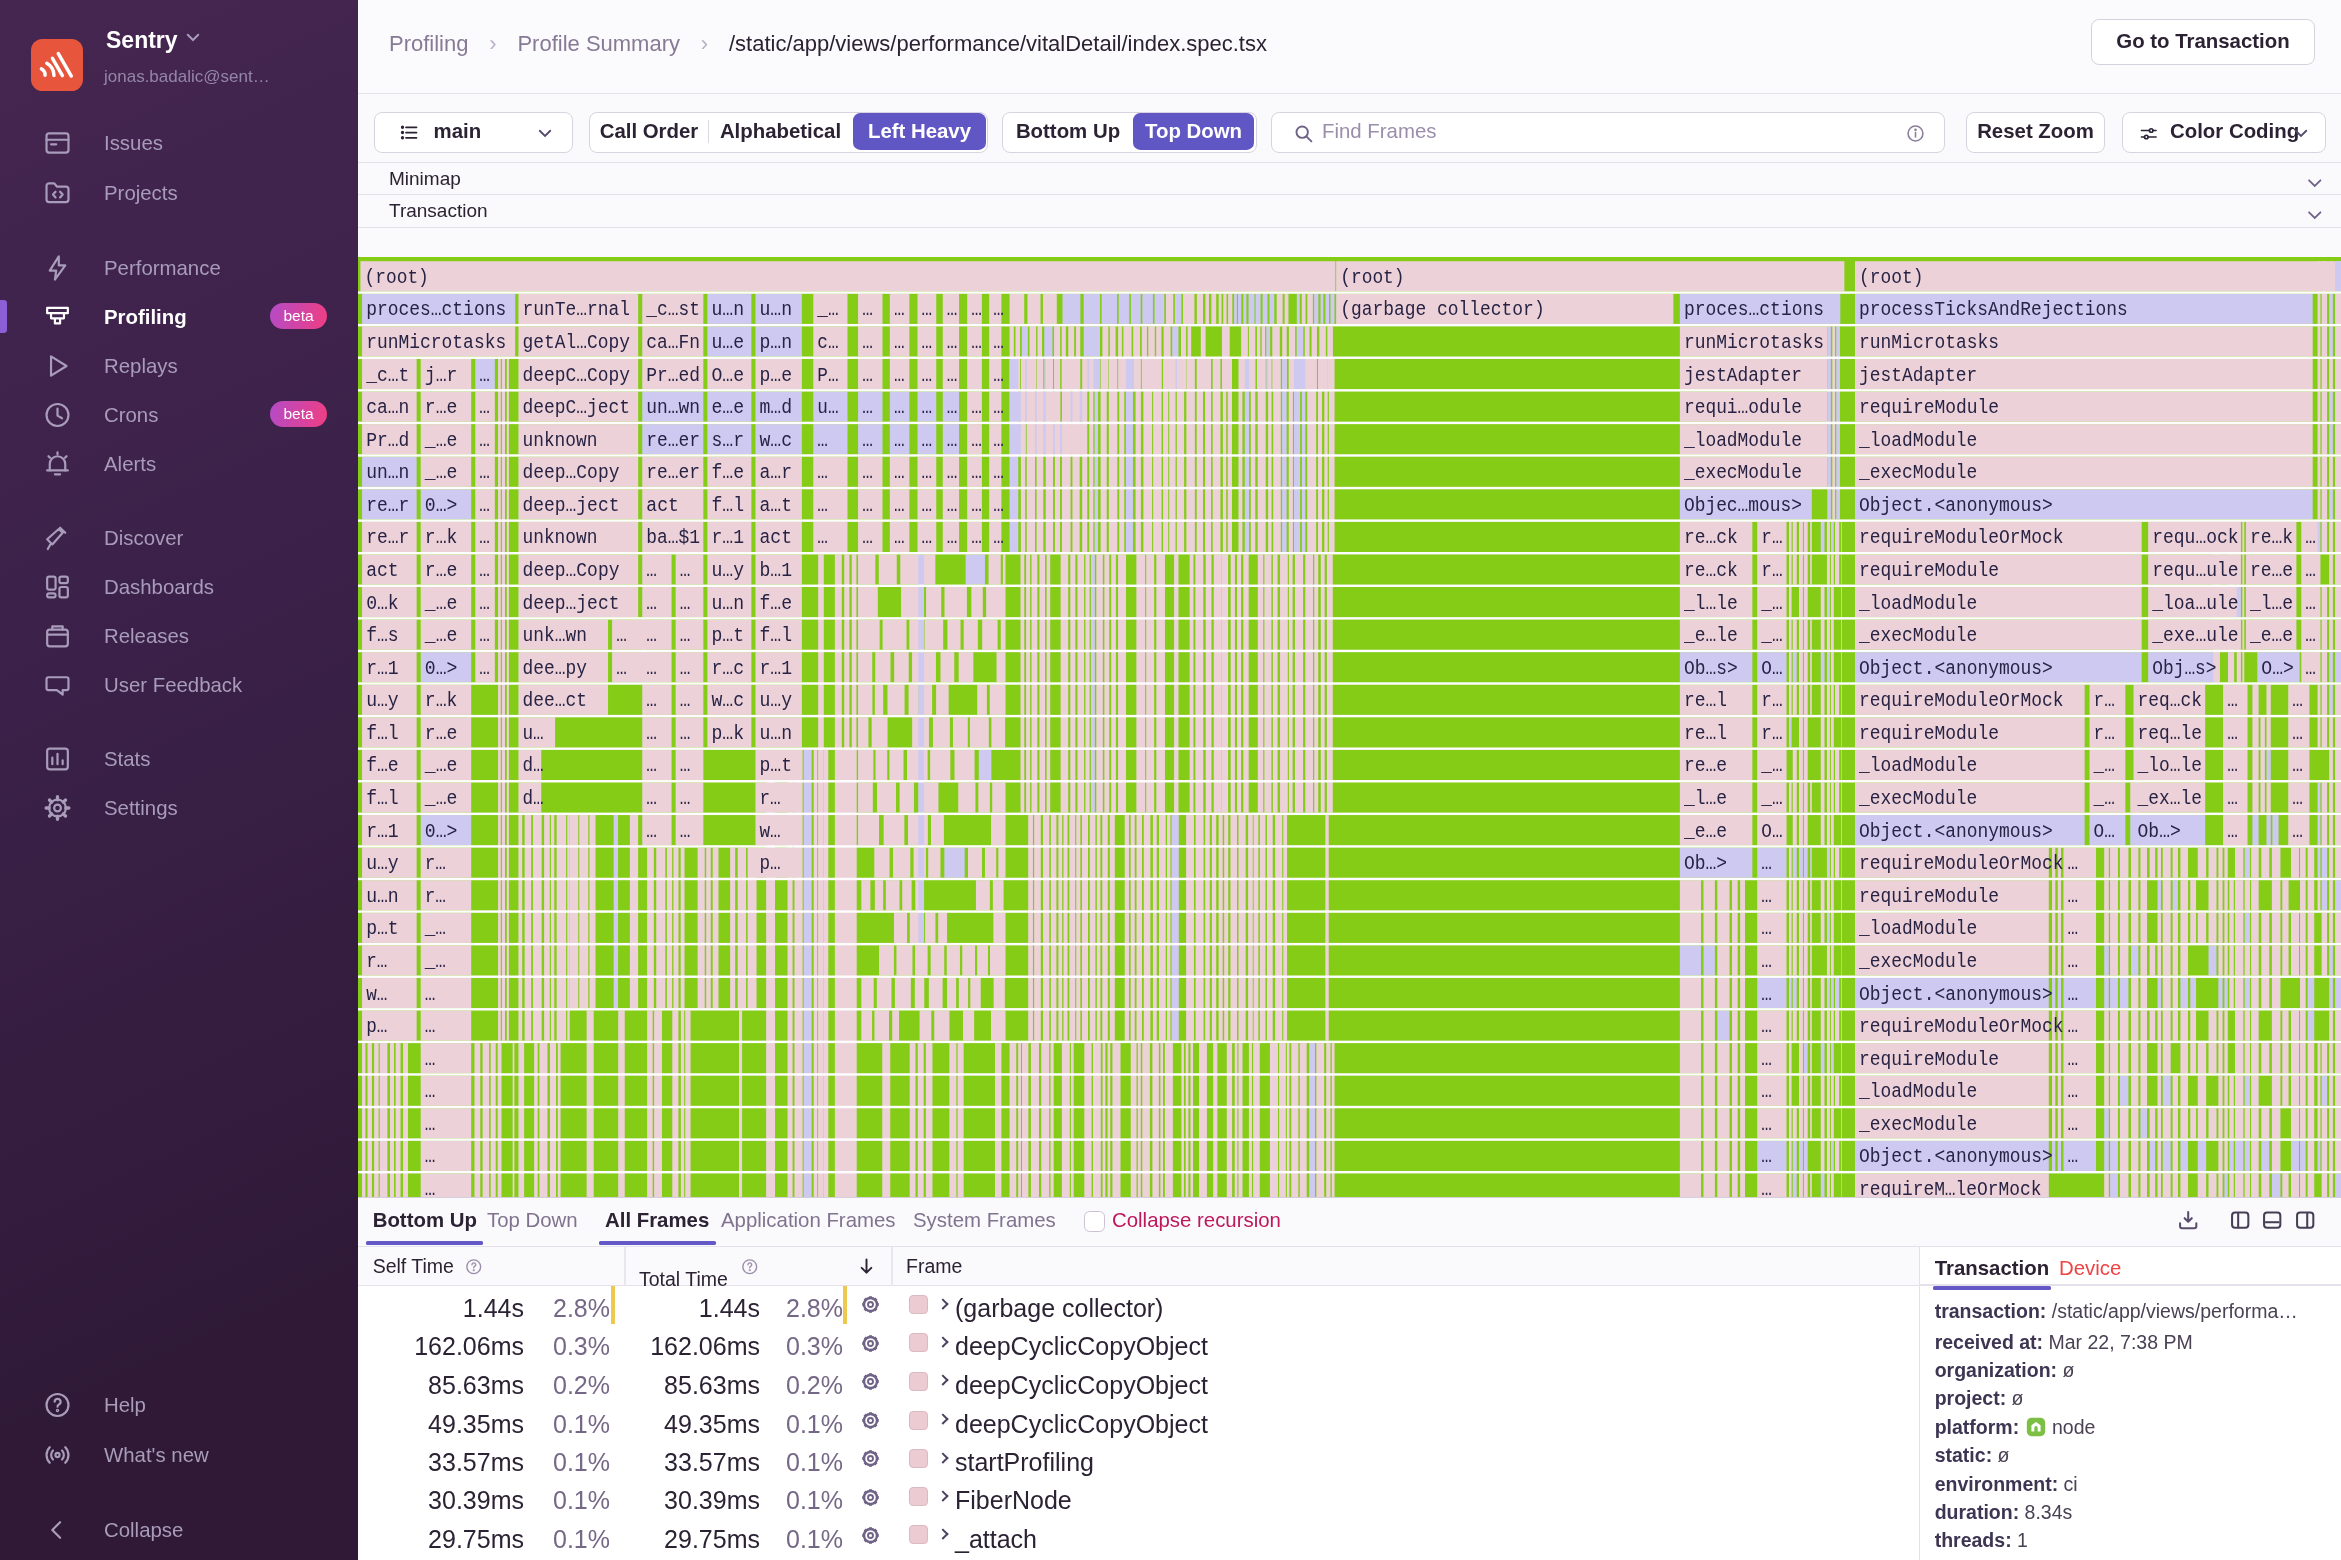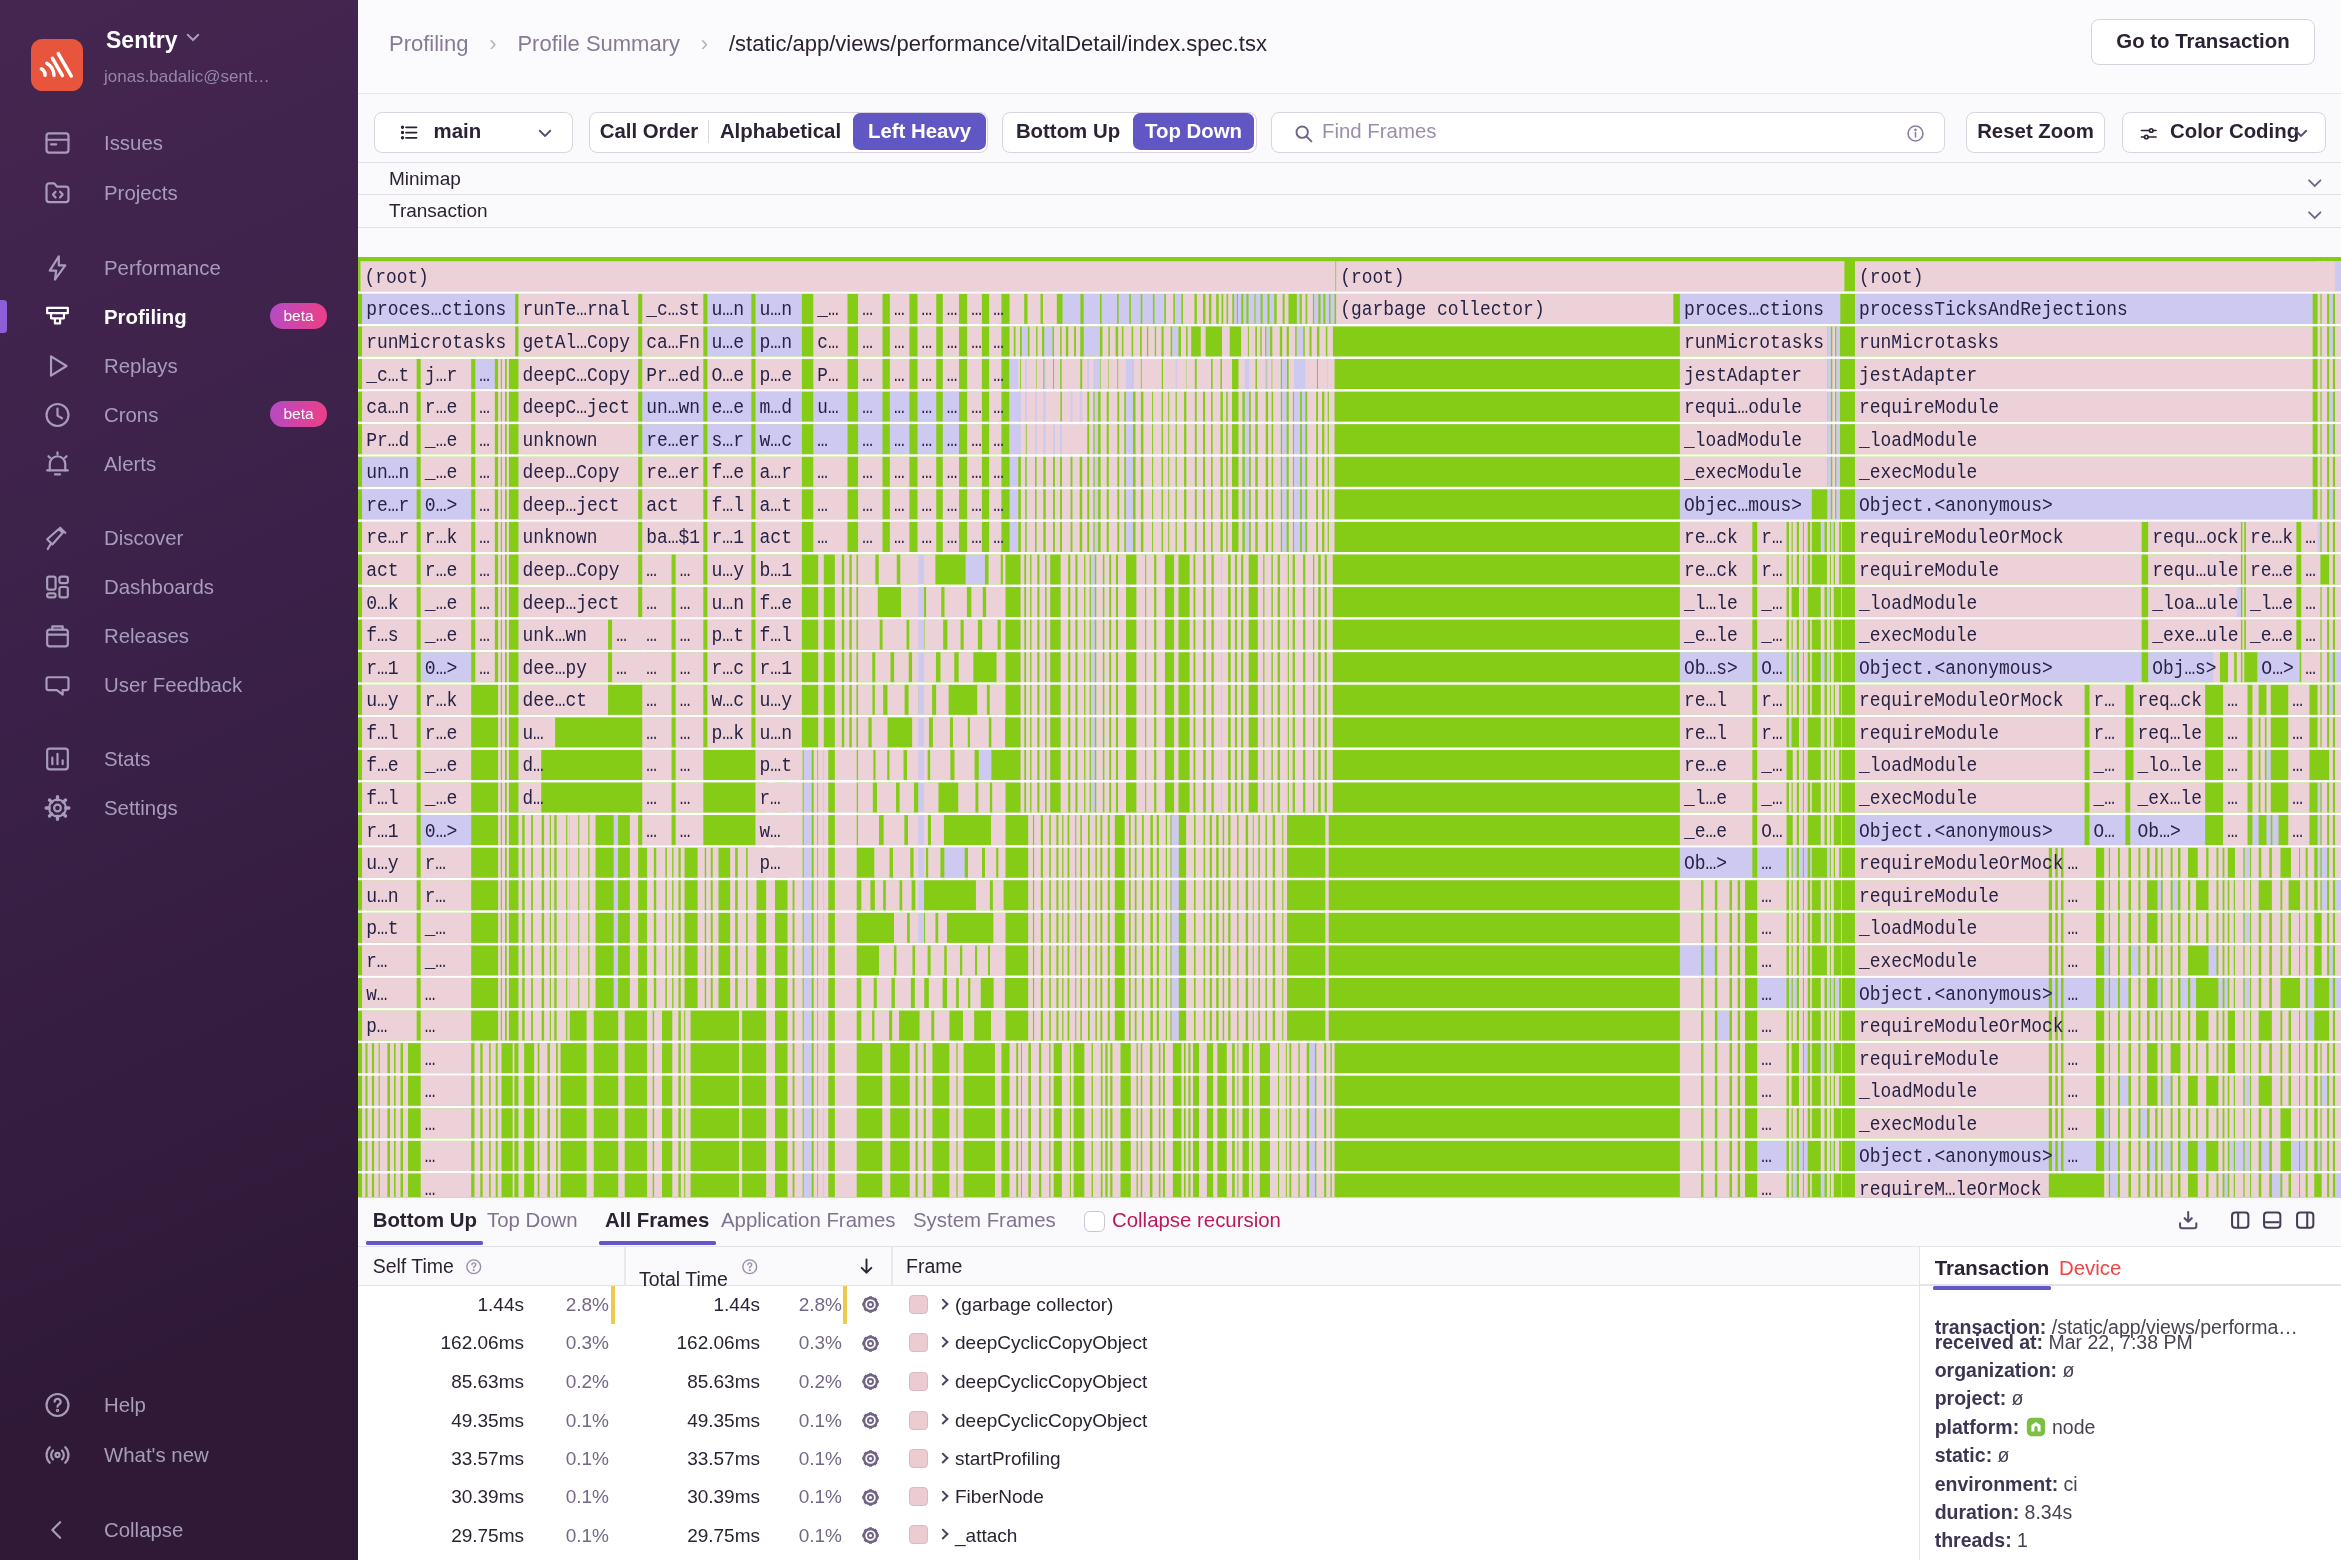--- a/index.html
+++ b/index.html
@@ -53,21 +53,21 @@
 .tabs { position:absolute; left:0; top:0; width:1984px; height:49px;
   background:#faf9fb; border-bottom:1.6px solid #e5e0ea; }
 .tab { position:absolute; top:11.4px; font-size:20.4px; color:#80738f; }
 .tab.on { color:#2b2233; font-weight:700; }
 .tab .ul { position:absolute; left:-6.5px; right:-6.5px; bottom:-13px; height:4.1px;
   background:#6458c6; border-radius:1.6px; }
 .thead { position:absolute; left:0; top:49px; width:1561px; height:39px;
   background:#faf9fb; border-bottom:1.6px solid #e5e0ea; font-size:19.5px;
   color:#2b2233; }
 .tbl { position:absolute; left:0; top:88px; width:1561px; height:275px;
-  background:#fff; font-size:19px; }
+  background:#fff; font-size:25px; }
 .colsep { position:absolute; top:49px; bottom:0; width:1.6px; background:#eae6ee; }
 .rpanel { position:absolute; left:1561px; top:49px; width:423px; height:314px;
   border-left:1.6px solid #e5e0ea; background:#fff; }
 .rtab { position:absolute; top:9.8px; font-size:20.4px; color:#ef4444; }
 .rtab.on { color:#2b2233; font-weight:700; }
 .kv { position:absolute; left:14.7px; font-size:19.5px; color:#4a4254;
   white-space:nowrap; }
 .kv b { color:#3d3552; font-weight:700; }
 .num { position:absolute; text-align:right; color:#2b2233; }
 .pct { position:absolute; text-align:right; color:#756887; }
@@ -2142,21 +2142,21 @@
           <path stroke-width="3.2" d="M12 3.4v2.2M12 18.4v2.2M3.4 12h2.2M18.4 12h2.2M5.9 5.9l1.6 1.6M16.5 16.5l1.6 1.6M18.1 5.9l-1.6 1.6M7.5 16.5l-1.6 1.6"></path>
         </svg>
         <span class="swatch" style="left:551px;top:239px"></span>
         <span class="fchev" style="left:581px;top:244px"></span>
         <span class="fname" style="left:597px;top:239px">_attach</span>
       </div>
       <div class="rpanel">
         <span class="rtab on" style="left:14.7px">Transaction<span class="ul" style="position:absolute;left:-1.6px;right:-1.6px;bottom:-9.8px;height:4.1px;background:#6458c6;border-radius:1.6px;display:block"></span></span>
         <span class="rtab" style="left:139px">Device</span>
         <div style="position:absolute;left:0;top:37px;width:423px;height:1.6px;background:#e5e0ea"></div>
-        <div class="kv" style="top:69px"><b>transaction:</b> /static/app/views/performa…</div>
+        <div class="kv" style="top:53px"><b>transaction:</b> /static/app/views/performa…</div>
         <div class="kv" style="top:84px"><b>received at:</b> Mar 22, 7:38 PM</div>
         <div class="kv" style="top:112px"><b>organization:</b> ø</div>
         <div class="kv" style="top:140px"><b>project:</b> ø</div>
         <div class="kv" style="top:169px"><b>platform:</b> <svg class="icon" style="display:inline-block;vertical-align:-4.1px" width="22" height="22" viewBox="0 0 24 24">
             <rect x="2" y="2" width="20" height="20" rx="5" fill="#7bc043"></rect>
             <path d="M7 17v-7l5-3.5 5 3.5v7h-3.2v-4.2a1.8 1.8 0 0 0-3.6 0V17z" fill="#fff"></path>
           </svg> node</div>
         <div class="kv" style="top:197px"><b>static:</b> ø</div>
         <div class="kv" style="top:226px"><b>environment:</b> ci</div>
         <div class="kv" style="top:254px"><b>duration:</b> 8.34s</div>

